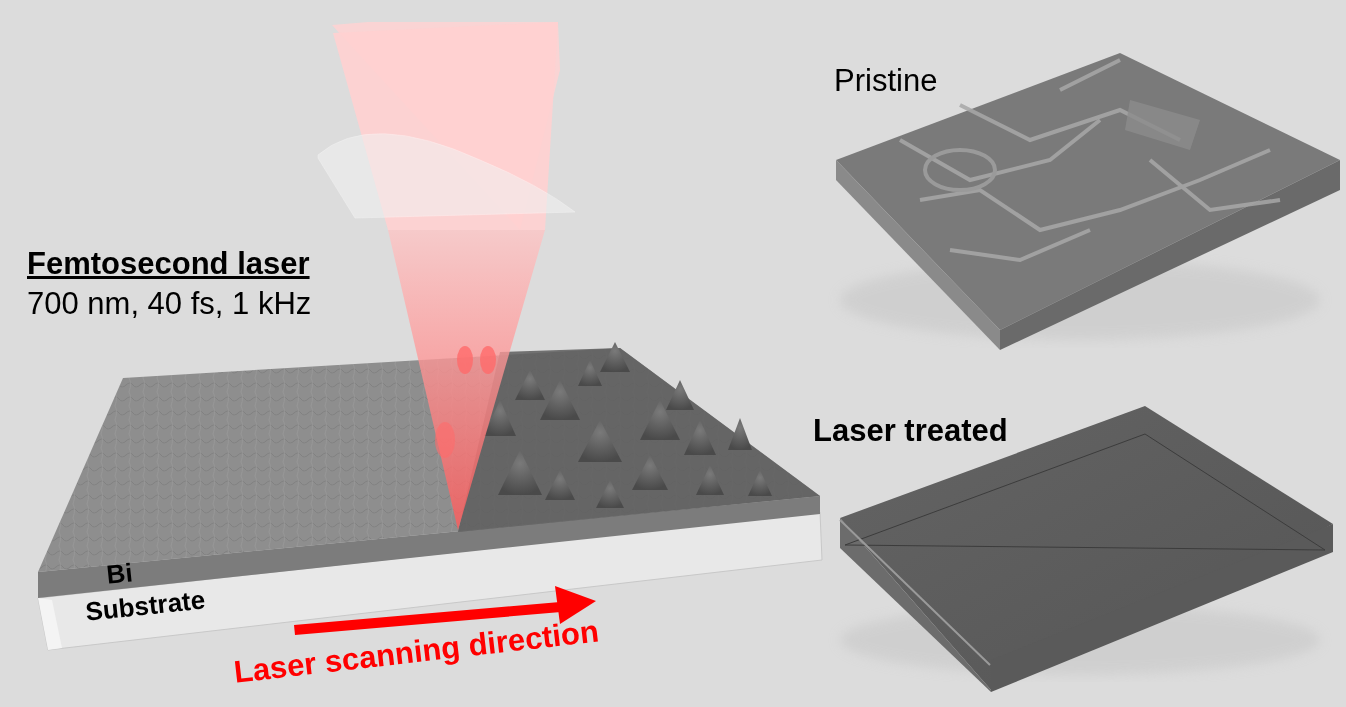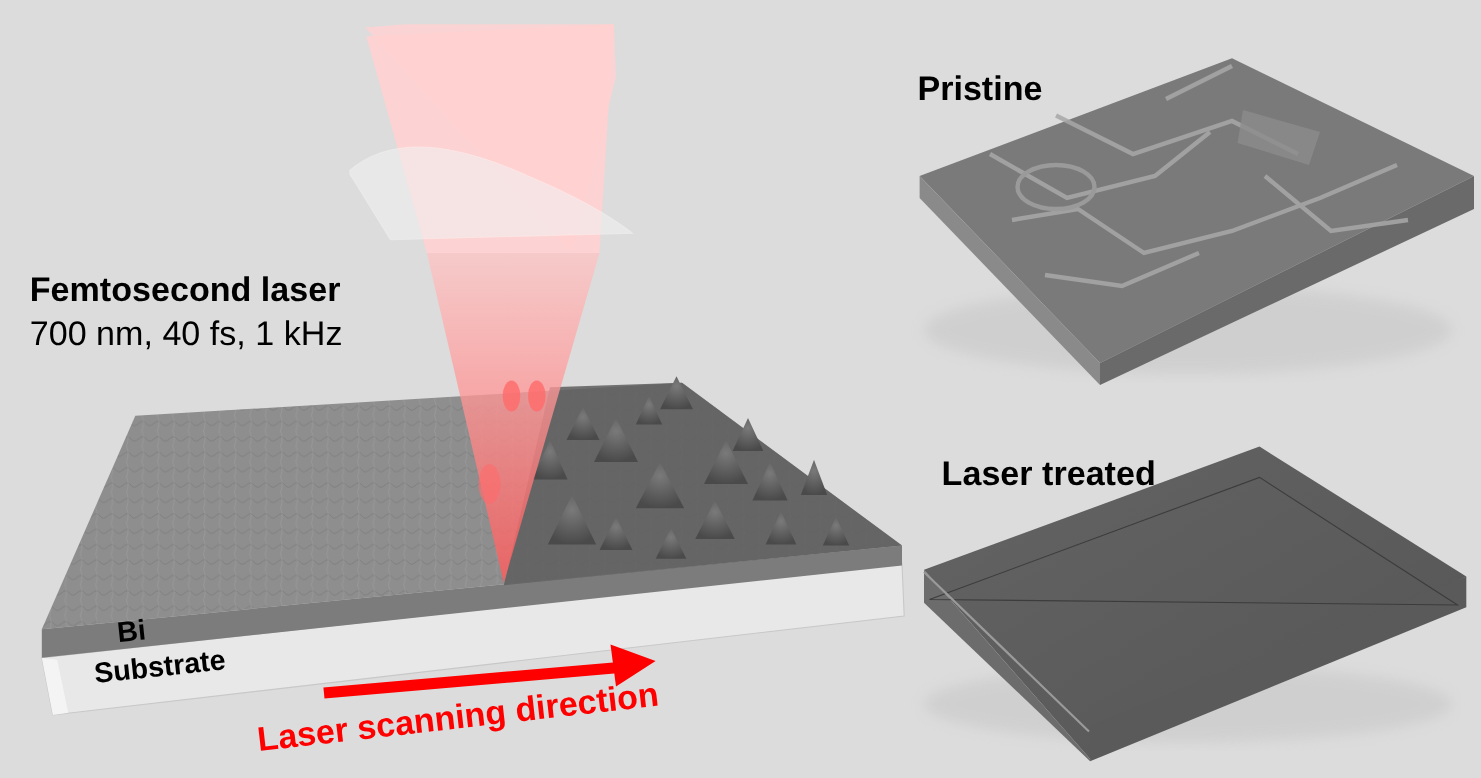--- a/index.html
+++ b/index.html
@@ -4,24 +4,24 @@
 <style>
   html, body { margin: 0; padding: 0; }
   body {
     width: 1346px; height: 707px; overflow: hidden;
     background: #dcdcdc;
     font-family: "Liberation Sans", sans-serif;
     position: relative;
   }
   #scene { position: absolute; left: 0; top: 0; width: 1346px; height: 707px; }
   .lbl { position: absolute; color: #000; white-space: nowrap; }
-  #laser-title { left: 27px; top: 246px; font-size: 31px; font-weight: bold; }
+  #laser-title { left: 27px; top: 246px; font-size: 31px; font-weight: bold; text-decoration: underline; }
   #laser-params { left: 27px; top: 286px; font-size: 31px; }
-  #pristine-label { left: 834px; top: 63px; font-size: 31px; font-weight: bold; }
-  #treated-label { left: 856px; top: 413px; font-size: 31px; font-weight: bold; }
+  #pristine-label { left: 834px; top: 63px; font-size: 31px; font-weight: normal; }
+  #treated-label { left: 813px; top: 413px; font-size: 31px; font-weight: bold; }
   #bi-label { left: 105px; top: 560px; font-size: 26px; font-weight: bold; transform: rotate(-6deg); transform-origin: left top; }
   #substrate-label { left: 84px; top: 597px; font-size: 26px; font-weight: bold; transform: rotate(-6deg); transform-origin: left top; }
   #scan-label { left: 232px; top: 655px; font-size: 31px; font-weight: bold; color: #ff0000; transform: rotate(-6.5deg); transform-origin: left top; }
 </style>
 </head>
 <body>
 
 <svg id="scene" viewBox="0 0 1346 707" xmlns="http://www.w3.org/2000/svg">
   <defs>
     <pattern id="rough" width="14" height="14" patternUnits="userSpaceOnUse">

